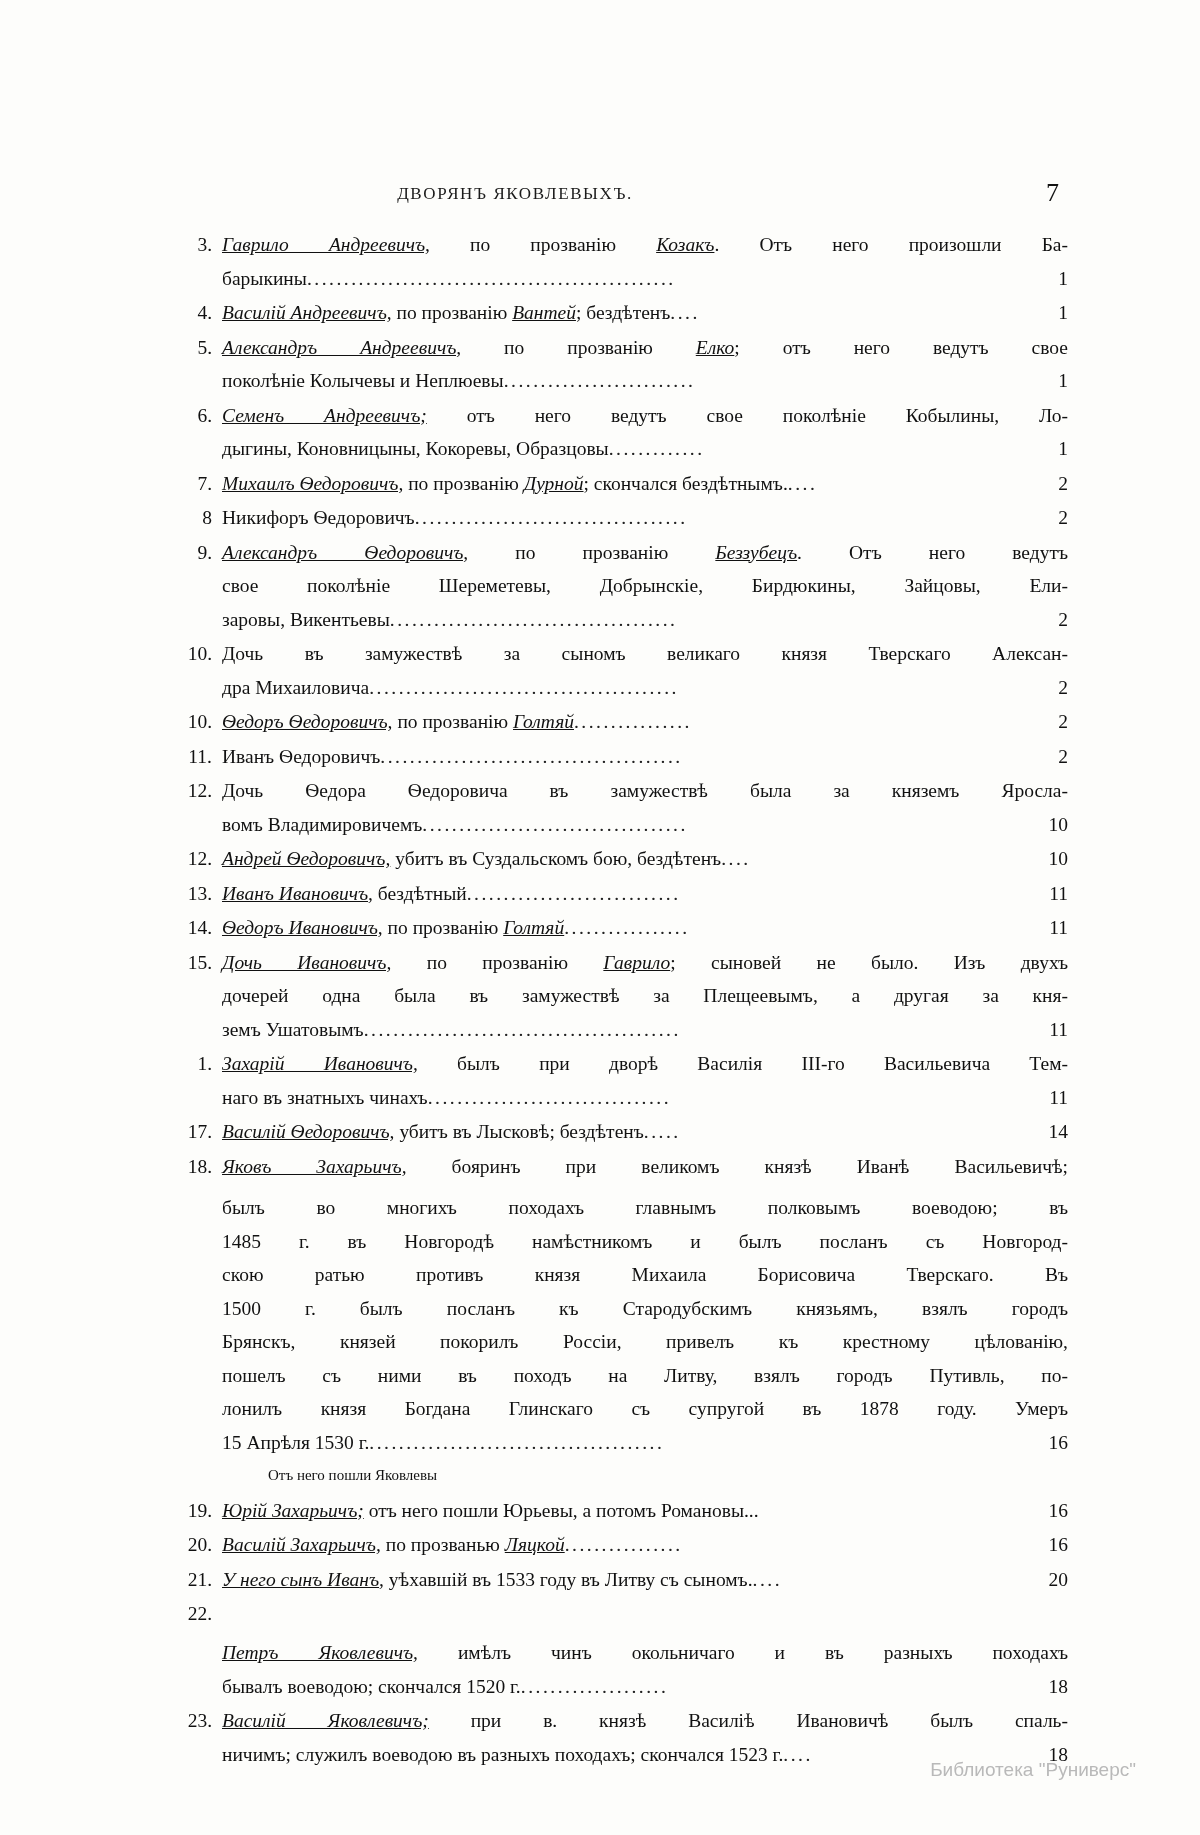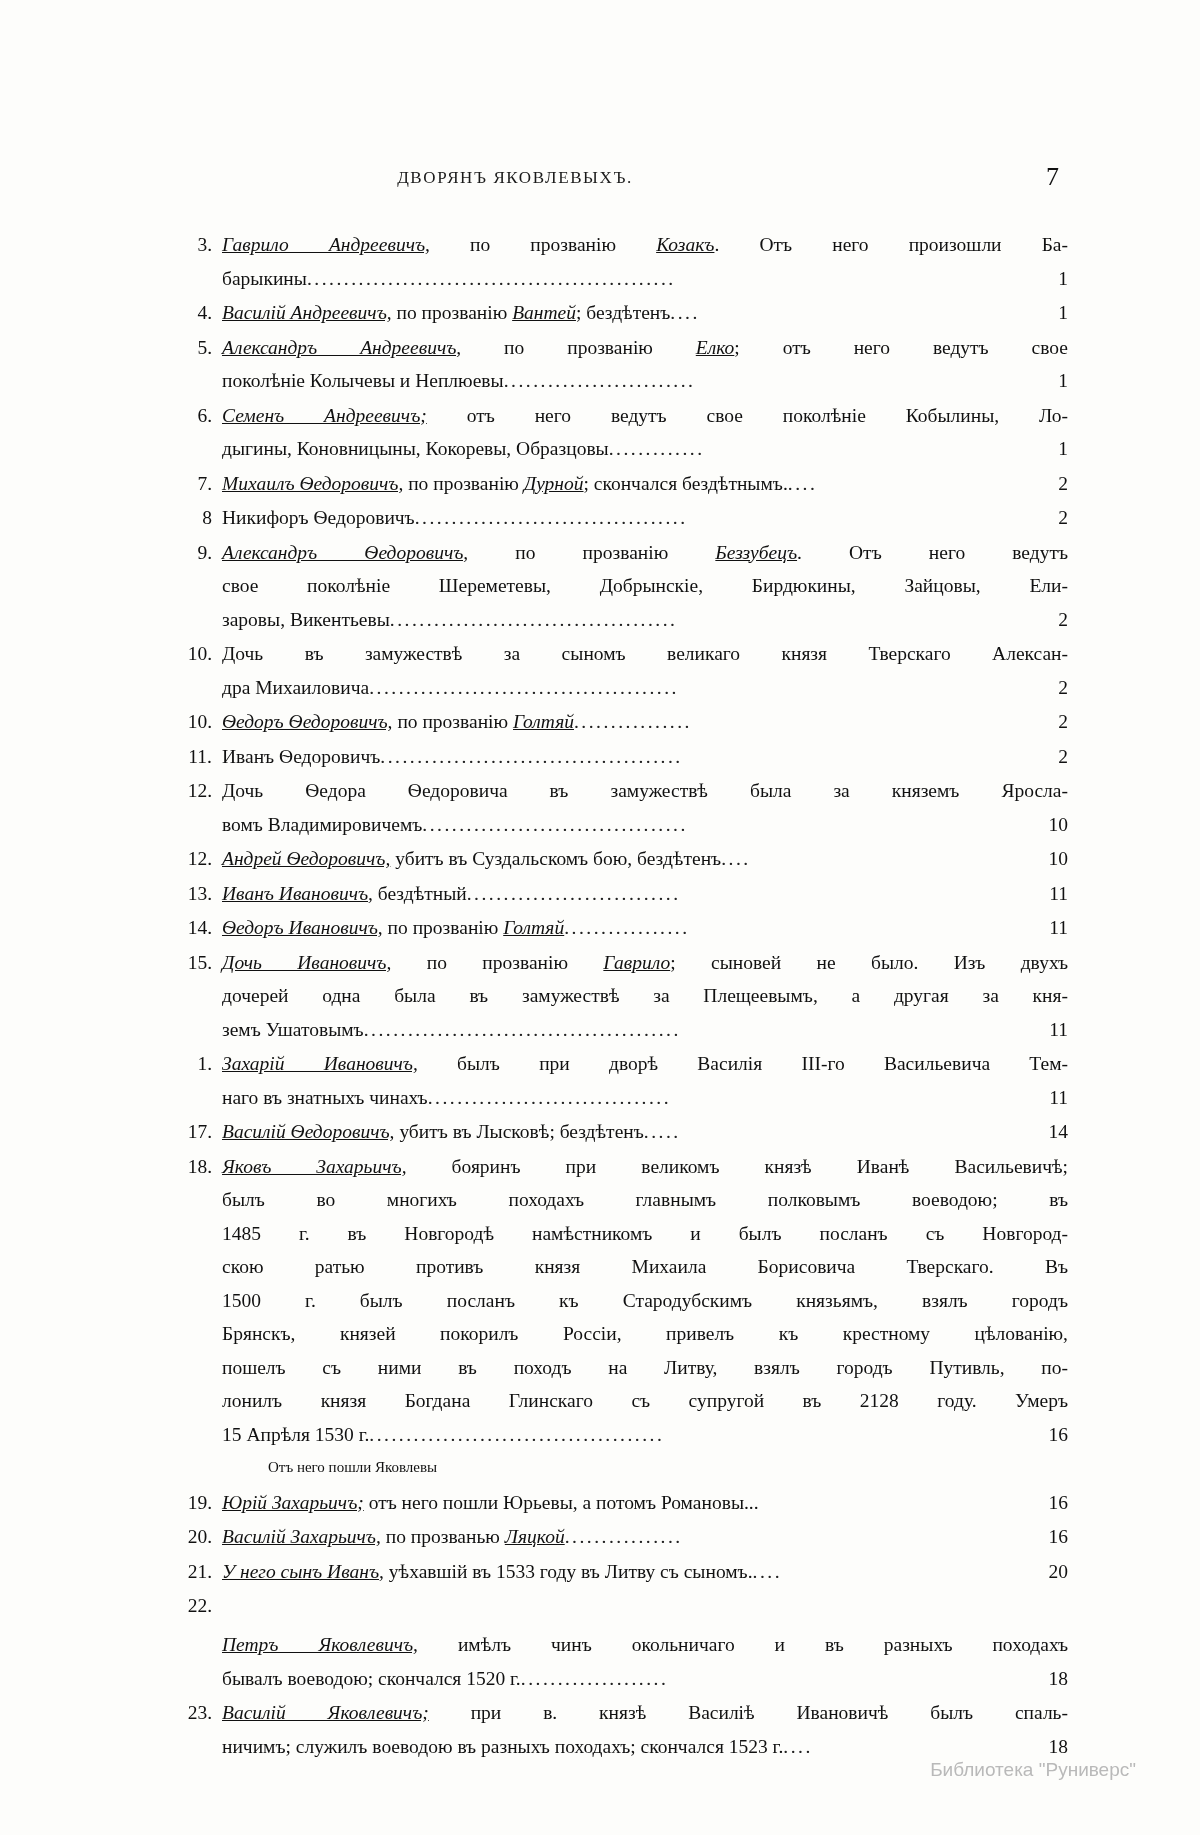--- a/index.html
+++ b/index.html
@@ -18,21 +18,21 @@
   .page {
     position: absolute;
     left: 0; top: 0;
     width: 1200px;
     height: 1835px;
     background: #fdfdfb;
   }
   .header {
     position: absolute;
     left: 0;
-    top: 168px;
+    top: 184px;
     width: 1016px;
     height: 26px;
   }
   .header-title {
     position: absolute;
     left: 0;
     top: 0;
     width: 1030px;
     text-align: center;
     font-size: 17px;
@@ -305,39 +305,39 @@
           </div>
         </div>
       </div>
       <div class="entry">
         <div class="num">18.</div>
         <div class="body-col">
           <div class="row">
             <span class="grow" style="text-align: justify; text-align-last: justify; display: block;"><i>Яковъ Захарьичъ,</i> бояринъ при великомъ князѣ Иванѣ Васильевичѣ;</span>
           </div>
           <div class="row">
-            <span class="grow" style="text-align: justify; text-align-last: justify; display: block;">былъ во многихъ походахъ главнымъ полковымъ воеводою; въ</span>
+            <span class="grow" style="text-align: justify; text-align-last: justify; display: block; margin-top: 8px;">былъ во многихъ походахъ главнымъ полковымъ воеводою; въ</span>
           </div>
           <div class="row">
             <span class="grow" style="text-align: justify; text-align-last: justify; display: block;">1485 г. въ Новгородѣ намѣстникомъ и былъ посланъ съ Новгород-</span>
           </div>
           <div class="row">
             <span class="grow" style="text-align: justify; text-align-last: justify; display: block;">скою ратью противъ князя Михаила Борисовича Тверскаго. Въ</span>
           </div>
           <div class="row">
             <span class="grow" style="text-align: justify; text-align-last: justify; display: block;">1500 г. былъ посланъ къ Стародубскимъ князьямъ, взялъ городъ</span>
           </div>
           <div class="row">
             <span class="grow" style="text-align: justify; text-align-last: justify; display: block;">Брянскъ, князей покорилъ Россіи, привелъ къ крестному цѣлованію,</span>
           </div>
           <div class="row">
             <span class="grow" style="text-align: justify; text-align-last: justify; display: block;">пошелъ съ ними въ походъ на Литву, взялъ городъ Путивль, по-</span>
           </div>
           <div class="row">
-            <span class="grow" style="text-align: justify; text-align-last: justify; display: block;">лонилъ князя Богдана Глинскаго съ супругой въ 2128 году. Умеръ</span>
+            <span class="grow" style="text-align: justify; text-align-last: justify; display: block;">лонилъ князя Богдана Глинскаго съ супругой въ 1878 году. Умеръ</span>
           </div>
           <div class="row">
             <span class="grow">15 Апрѣля 1530 г.<span class="leader">........................................</span></span>
             <span class="pageno">16</span>
           </div>
           <div class="note-line" style="margin-left: 0px;">Отъ него пошли Яковлевы</div>
         </div>
       </div>
       <div class="entry">
         <div class="num">19.</div>

